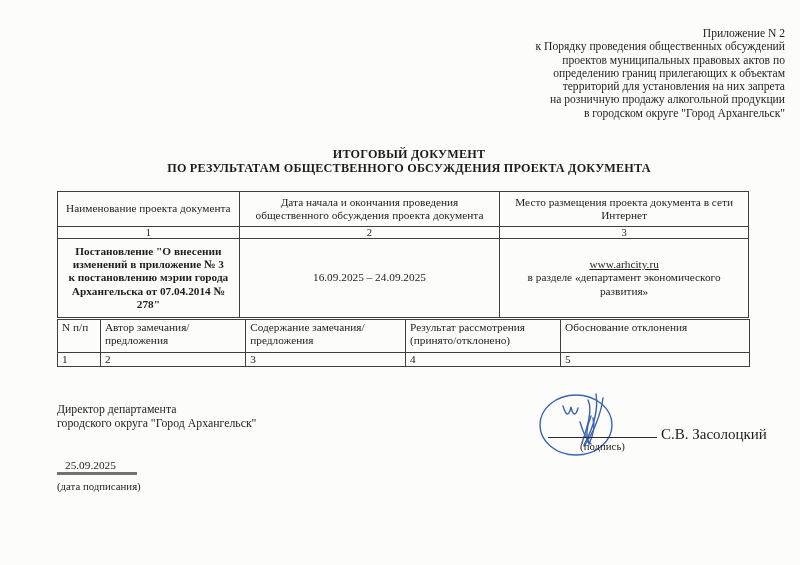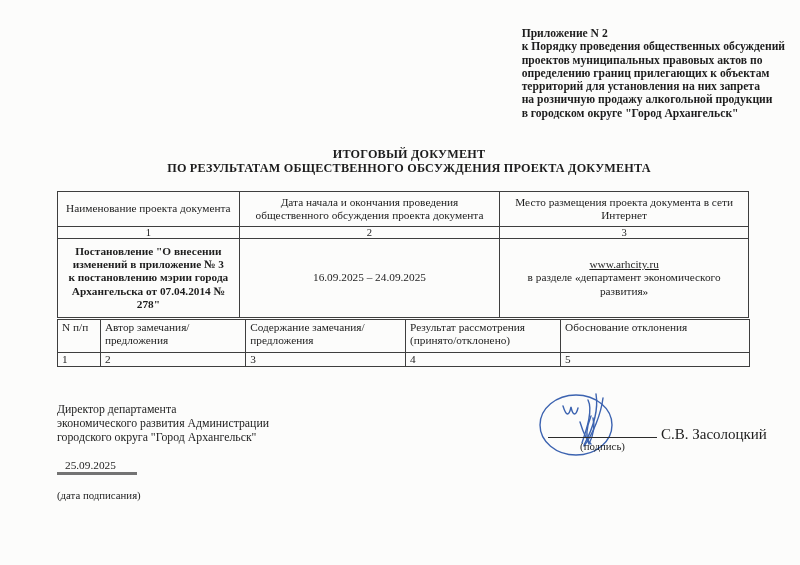--- a/index.html
+++ b/index.html
@@ -2,22 +2,22 @@
 <html><head>
 <meta charset="utf-8">
 <style>
   html,body { margin:0; padding:0; background:#e8e8e8; }
   .page {
     position:relative; width:800px; height:565px; margin:0 auto;
     background:#fcfcfb; color:#1d1d1d; overflow:hidden;
     font-family:"Liberation Serif","DejaVu Serif",serif;
   }
   
-  .appendix { position:absolute; top:27px; right:15px; 
-              font-size:11.6px; line-height:13.3px;font-weight:bold; }
+  .appendix { position:absolute; top:27px; right:15px; text-align:right;
+              font-size:11.6px; line-height:13.3px; }
   
   .doc-title { position:absolute; top:147px; left:9px; width:100%;
                text-align:center; font-weight:bold; font-size:12.2px;
                line-height:14px; letter-spacing:.2px; }
   
   table { border-collapse:collapse; position:absolute; left:57px; table-layout:fixed; }
   td { border:1px solid #3e3e3e; padding:1px 4px; overflow:hidden; }
   .t1 { top:191px; width:692px; }
   .t1 td { text-align:center; font-size:11.3px; line-height:13.2px; vertical-align:middle; }
   .t1 .hdr td { height:32px; vertical-align:middle; }
@@ -33,21 +33,21 @@
   .sig-block { position:absolute; left:57px; top:402px; font-size:11.8px; line-height:14px; }
   .sig-svg   { position:absolute; left:533px; top:388px; }
   .sig-line  { position:absolute; left:548px; top:437px; width:109px;
                border-top:1.2px solid #2b2b2b; }
   .sig-label { position:absolute; left:548px; top:440px; width:109px;
                text-align:center; font-size:10.8px; }
   .sig-name  { position:absolute; left:661px; top:426px; font-size:15px; }
   .date-block { position:absolute; left:57px; top:459px; font-size:11.3px; }
   .date-value { display:inline-block; min-width:64px; text-align:left;
                 border-bottom:3px solid #737373; padding:0 8px 1px 8px; }
-  .date-label { font-size:10.8px; margin-top:14px; }
+  .date-label { font-size:10.8px; margin-top:5px; }
 </style>
 </head>
 <body>
 
 <div class="page">
 
   <div class="appendix">
     <div>Приложение N 2</div>
     <div>к Порядку проведения общественных обсуждений</div>
     <div>проектов муниципальных правовых актов по</div>
@@ -117,21 +117,20 @@
         <td>2</td>
         <td>3</td>
         <td>4</td>
         <td>5</td>
       </tr>
     </tbody>
   </table>
 
   <div class="sig-block">
     <div>Директор департамента</div>
-    <div>экономического развития Администрации</div>
     <div>городского округа "Город Архангельск"</div>
   </div>
 
   <svg class="sig-svg" width="118" height="74" viewBox="0 0 118 74">
     <g fill="none" stroke="#3c63b0" stroke-width="1.4" stroke-linecap="round">
       <ellipse cx="43" cy="37" rx="36" ry="30"></ellipse>
       <path d="M30 18 q2.5 8 4.5 8 q2 0 3.5 -7 q1.5 7 3.5 7 q2 0 3.5 -6"></path>
       <path d="M55 12 C60 22 54 40 49 55"></path>
       <path d="M63 6 C66 24 58 44 51 57"></path>
       <path d="M70 10 C68 26 60 46 51 58"></path>

